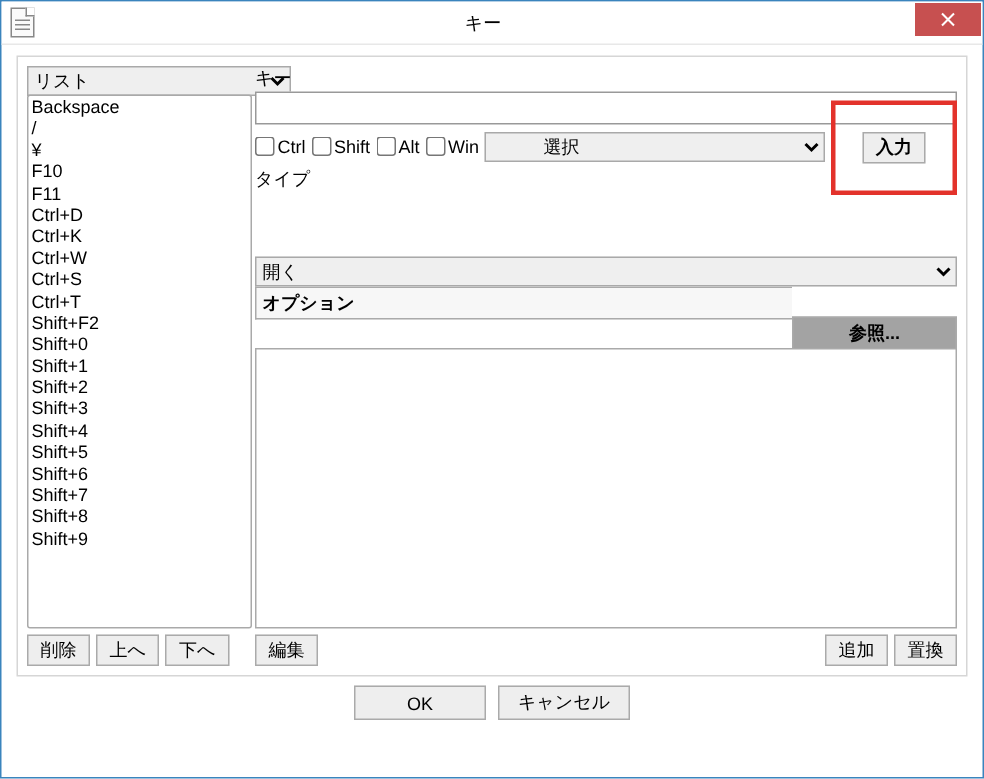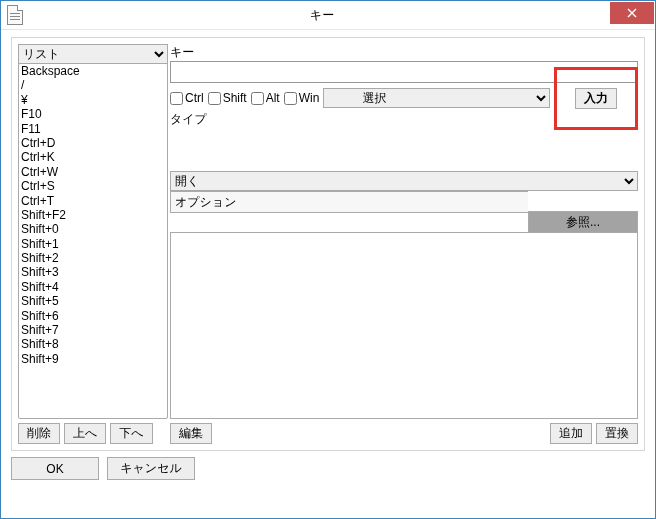--- a/index.html
+++ b/index.html
@@ -45,21 +45,21 @@
   }
   fieldset.main {
     border: 1px solid #d6d6d6;
     margin: 0; padding: 6px;
     height: 414px;
     position: relative;
   }
   .cols { display: flex; gap: 2px; height: 100%; }
   .leftcol { width: 150px; display: flex; flex-direction: column; }
   select.listtype {
-    width: 150px; height: 20px;
+    width: 176px; height: 20px;
     border: 1px solid #a9a9a9; background: #efefef;
     font: inherit;
   }
   select.keylist {
     width: 150px; flex: 1;
     border: 1px solid #a9a9a9; font: inherit;
     margin-top: -1px;
   }
   select.keylist option { padding: 0 2px; line-height: 14px; }
   .leftbtns { margin-top: 4px; display: flex; gap: 4px; align-items: flex-end; }
@@ -71,54 +71,54 @@
   .rightcol { flex: 1; display: flex; flex-direction: column; }
   .lbl { height: 17px; line-height: 17px; }
   .keyinput {
     height: 22px; border: 1px solid #999;
     padding: 0 3px; font: inherit; width: 100%;
   }
   .modrow {
     display: flex; align-items: center; gap: 4px;
     height: 26px; margin-top: 2px;
   }
-  .modrow label { display: inline-flex; align-items: flex-end; gap: 2px; }
+  .modrow label { display: inline-flex; align-items: flex-start; gap: 2px; }
   .modrow input[type=checkbox] { width: 13px; height: 13px; margin: 0; accent-color: #2d6aa6; }
   select.modsel {
     height: 20px; border: 1px solid #a9a9a9;
     font: inherit; flex: 1; background: #efefef; min-width: 0; padding-left: 34px;
   }
   .inputbtn-wrap {
     border: 3px solid #e3322b; padding: 18px; font-weight: bold;
   }
   .typesel {
     width: 100%; height: 20px;
     border: 1px solid #a9a9a9; font: inherit; background: #efefef; margin-top: 43px;
   }
-  .optrow { display: flex; margin-top: 0px; }
+  .optrow { display: flex; margin-top: 0px; font-weight: bold; }
   .optlbl {
     flex: 1; border: 1px solid #aaa; border-right: none;
     height: 22px; padding: 2px 4px; background: #f7f7f7;
   }
   .browsebtn {
     width: 110px; height: 22px; border: 1px solid #aaa;
     background: #a3a3a3; font: inherit; cursor: pointer; margin-top: 20px;
   }
   .optarea-wrap { position: relative; flex: 1; margin-top: -1px; }
   textarea.optarea {
     width: 100%; height: 100%; resize: none;
     border: 1px solid #aaa; font: inherit; padding: 2px;
     overflow-y: scroll;
   }
   .rightbtns {
     margin-top: 4px; display: flex;
   }
   .rightbtns .spacer { flex: 1; }
   .dlgbtns {
-    margin-top: 6px; display: flex; justify-content: flex-start; gap: 8px;
+    margin-top: 6px; display: flex; justify-content: center; gap: 8px;
   }
   .dlgbtns .btn { width: 88px; height: 23px; }
 </style>
 </head>
 <body>
 
 <div class="titlebar">
   <div class="doc-icon">
     <div class="lines">
         <hr>

